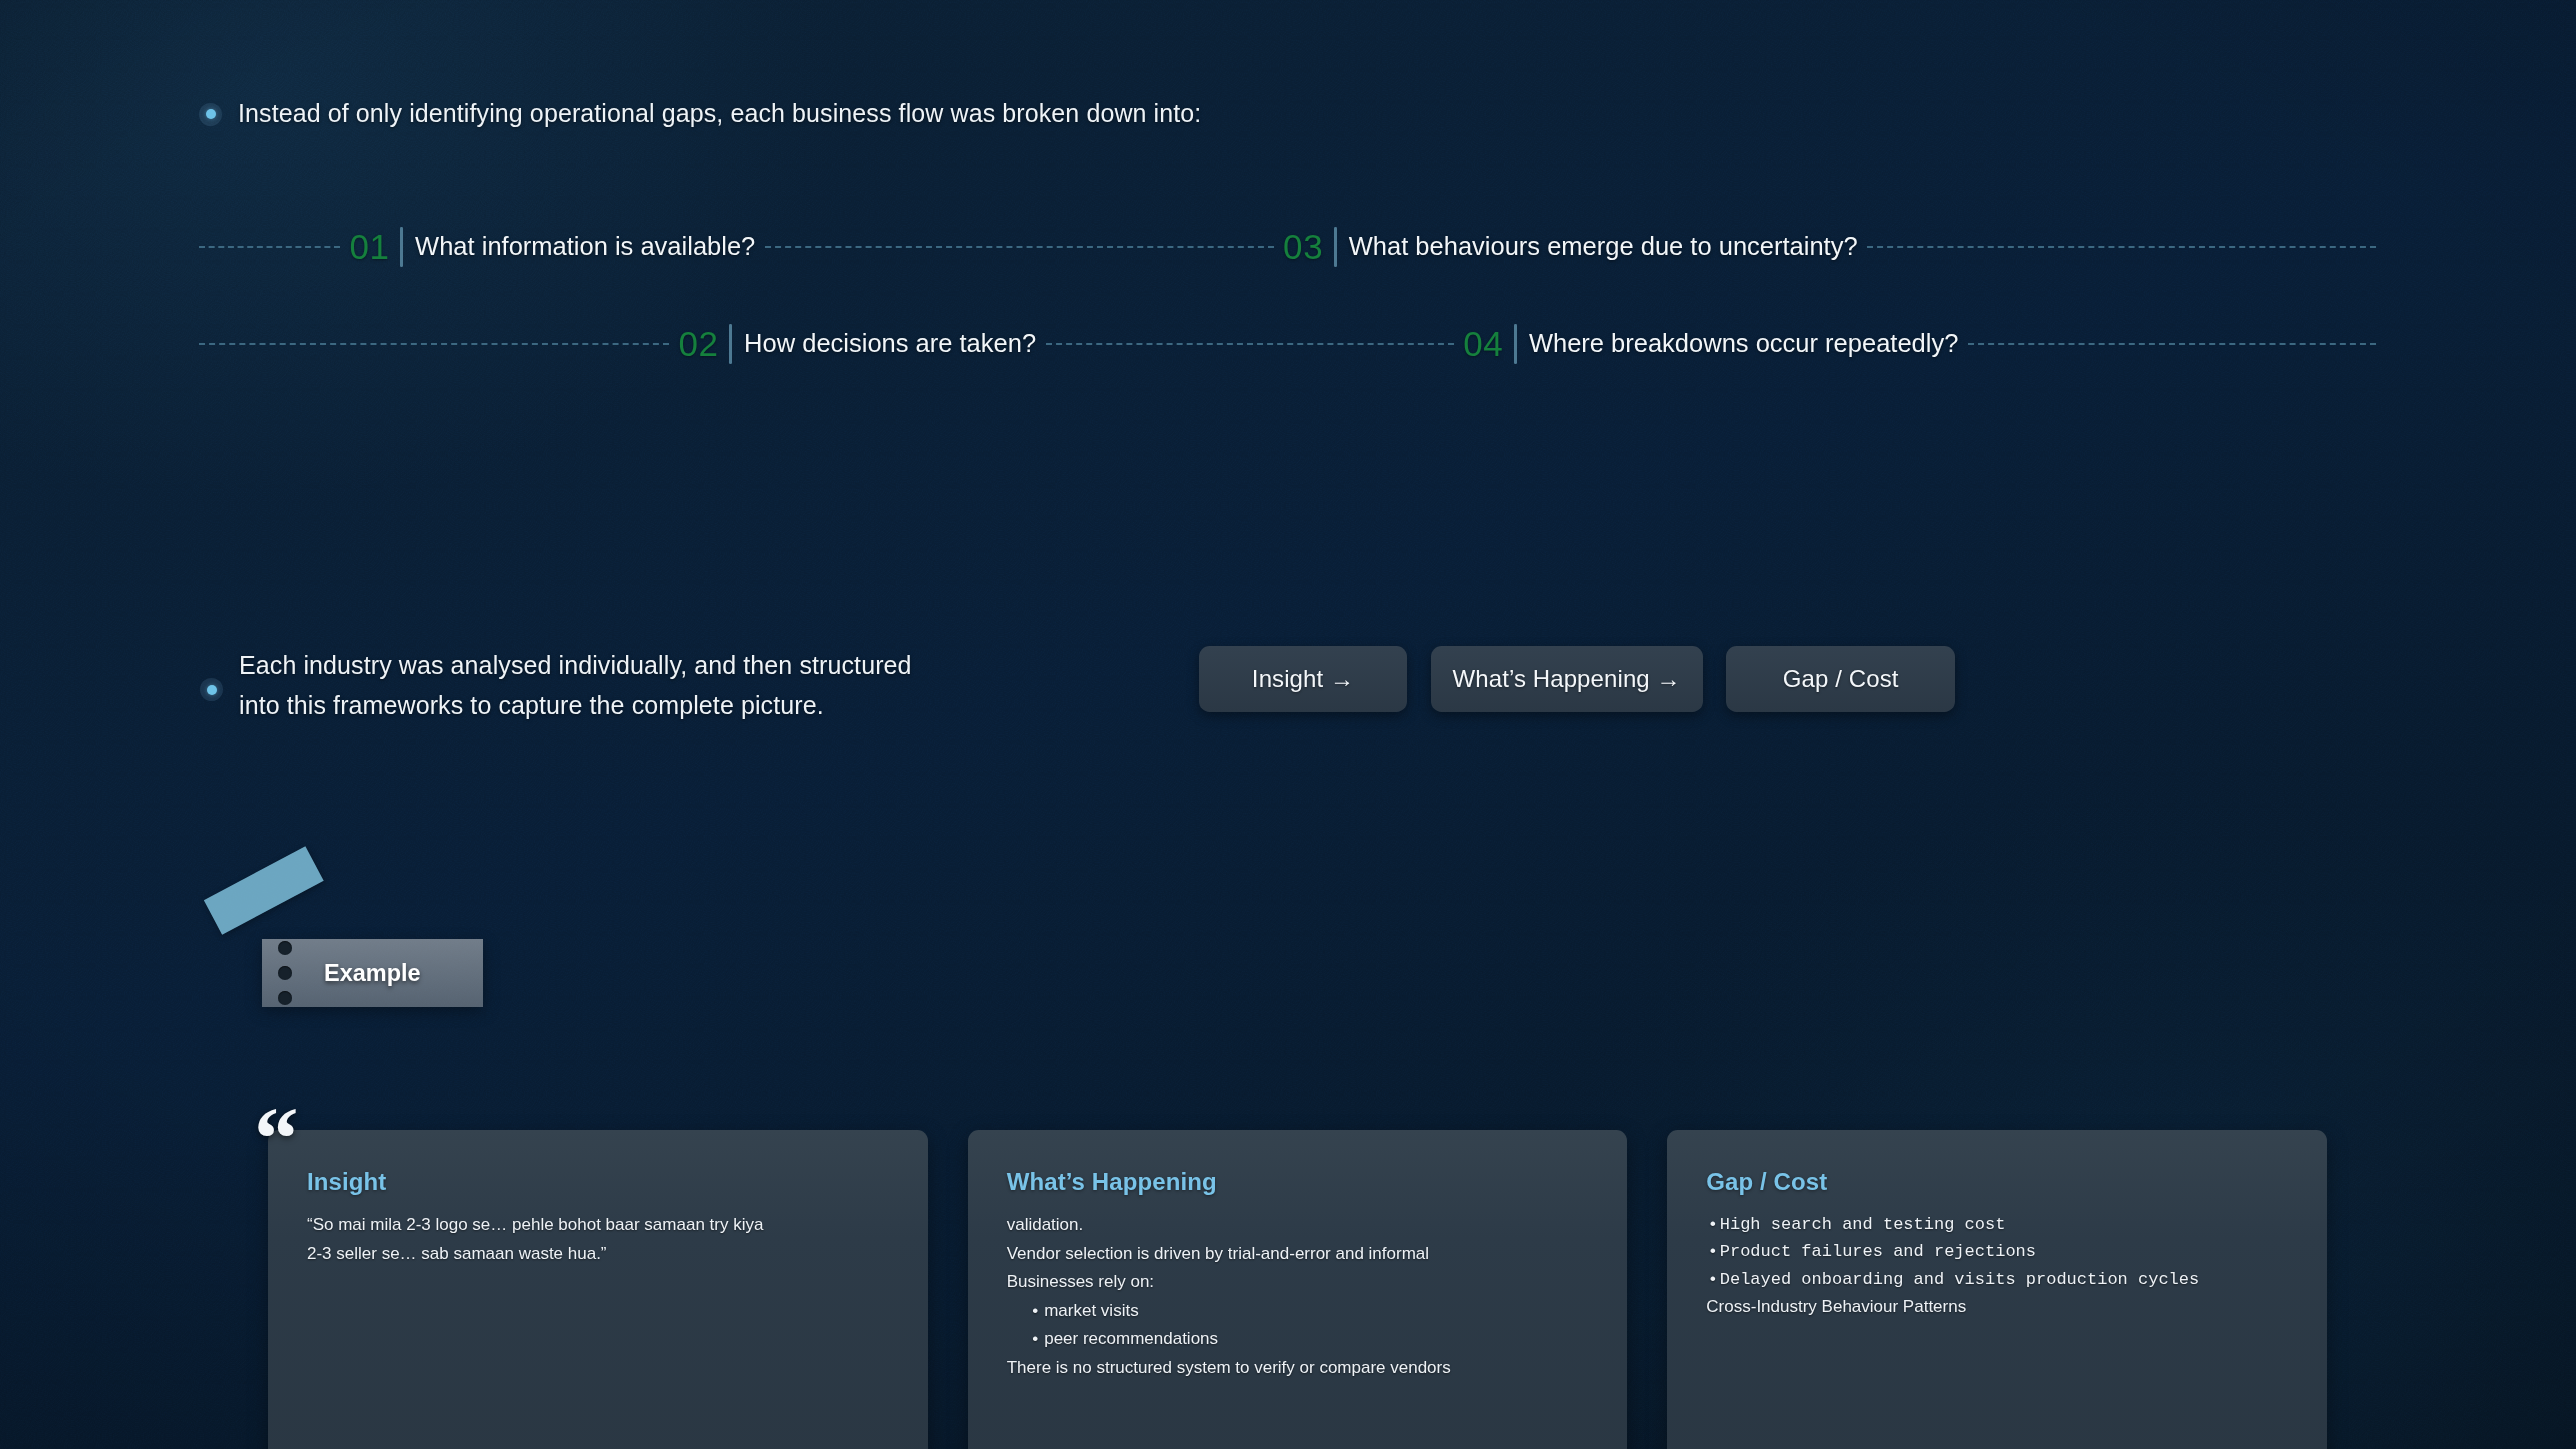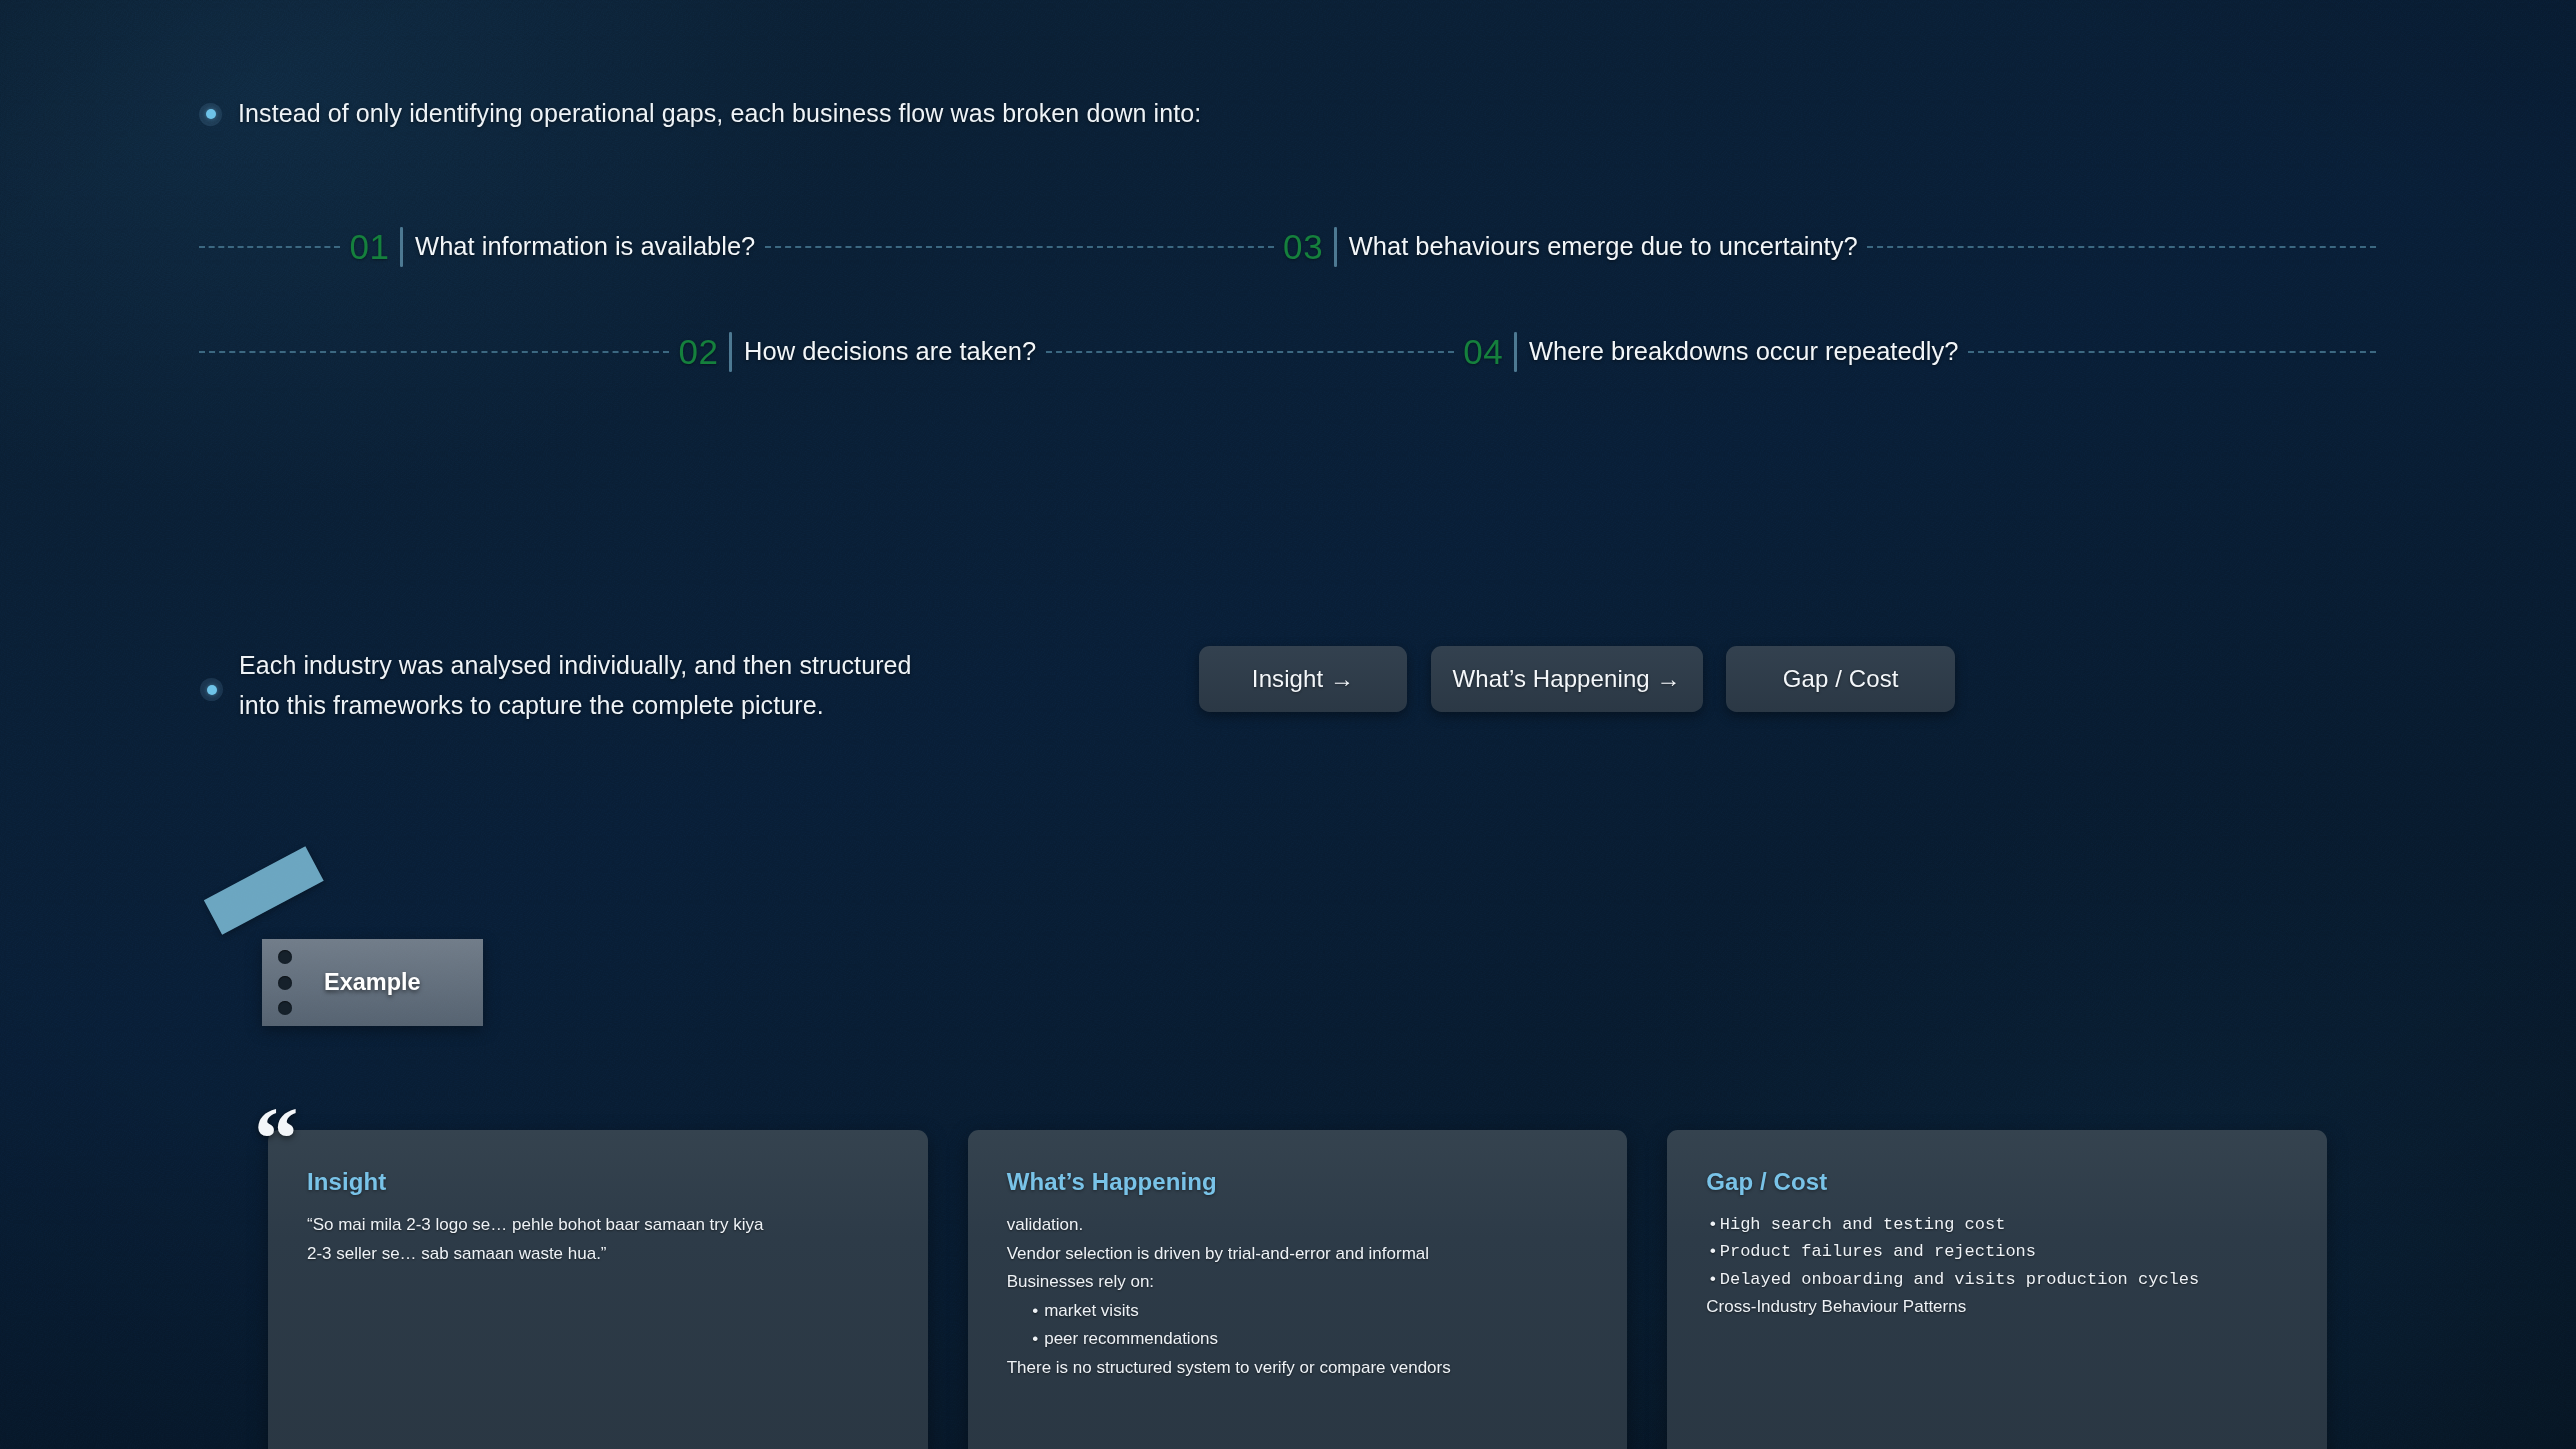--- a/index.html
+++ b/index.html
@@ -82,21 +82,21 @@
   
   .framework-row {
     position: absolute;
     left: 199px;
     right: 200px;
     height: 47px;
     display: flex;
     align-items: center;
   }
   #framework-row-1 { top: 223px; }
-  #framework-row-2 { top: 328px; }
+  #framework-row-2 { top: 320px; }
 
   .dash-seg {
     flex: 1 1 auto;
     height: 0;
     border-top: 2.7px dashed #3c6881;
     min-width: 19px;
   }
   .dash-seg.lead-long  { flex: 0 0 141px; }
   .dash-seg.lead-wide  { flex: 0 0 470px; }
 
@@ -165,21 +165,21 @@
     left: 208px;
     top: 885px;
     width: 322px;
     height: 121px;
   }
   #example-card {
     position: absolute;
     left: 54px;
     top: 54px;
     width: 221px;
-    height: 87px;
+    height: 68px;
     background: linear-gradient(180deg, rgba(178,183,188,.62) 0%, rgba(150,156,162,.55) 100%);
     box-shadow: 0 5.4px 14.8px rgba(0,0,0,.34);
     display: flex;
     align-items: center;
   }
   #example-holes {
     position: absolute;
     left: 16px; top: 0; bottom: 0;
     width: 17.4px;
     display: flex;

